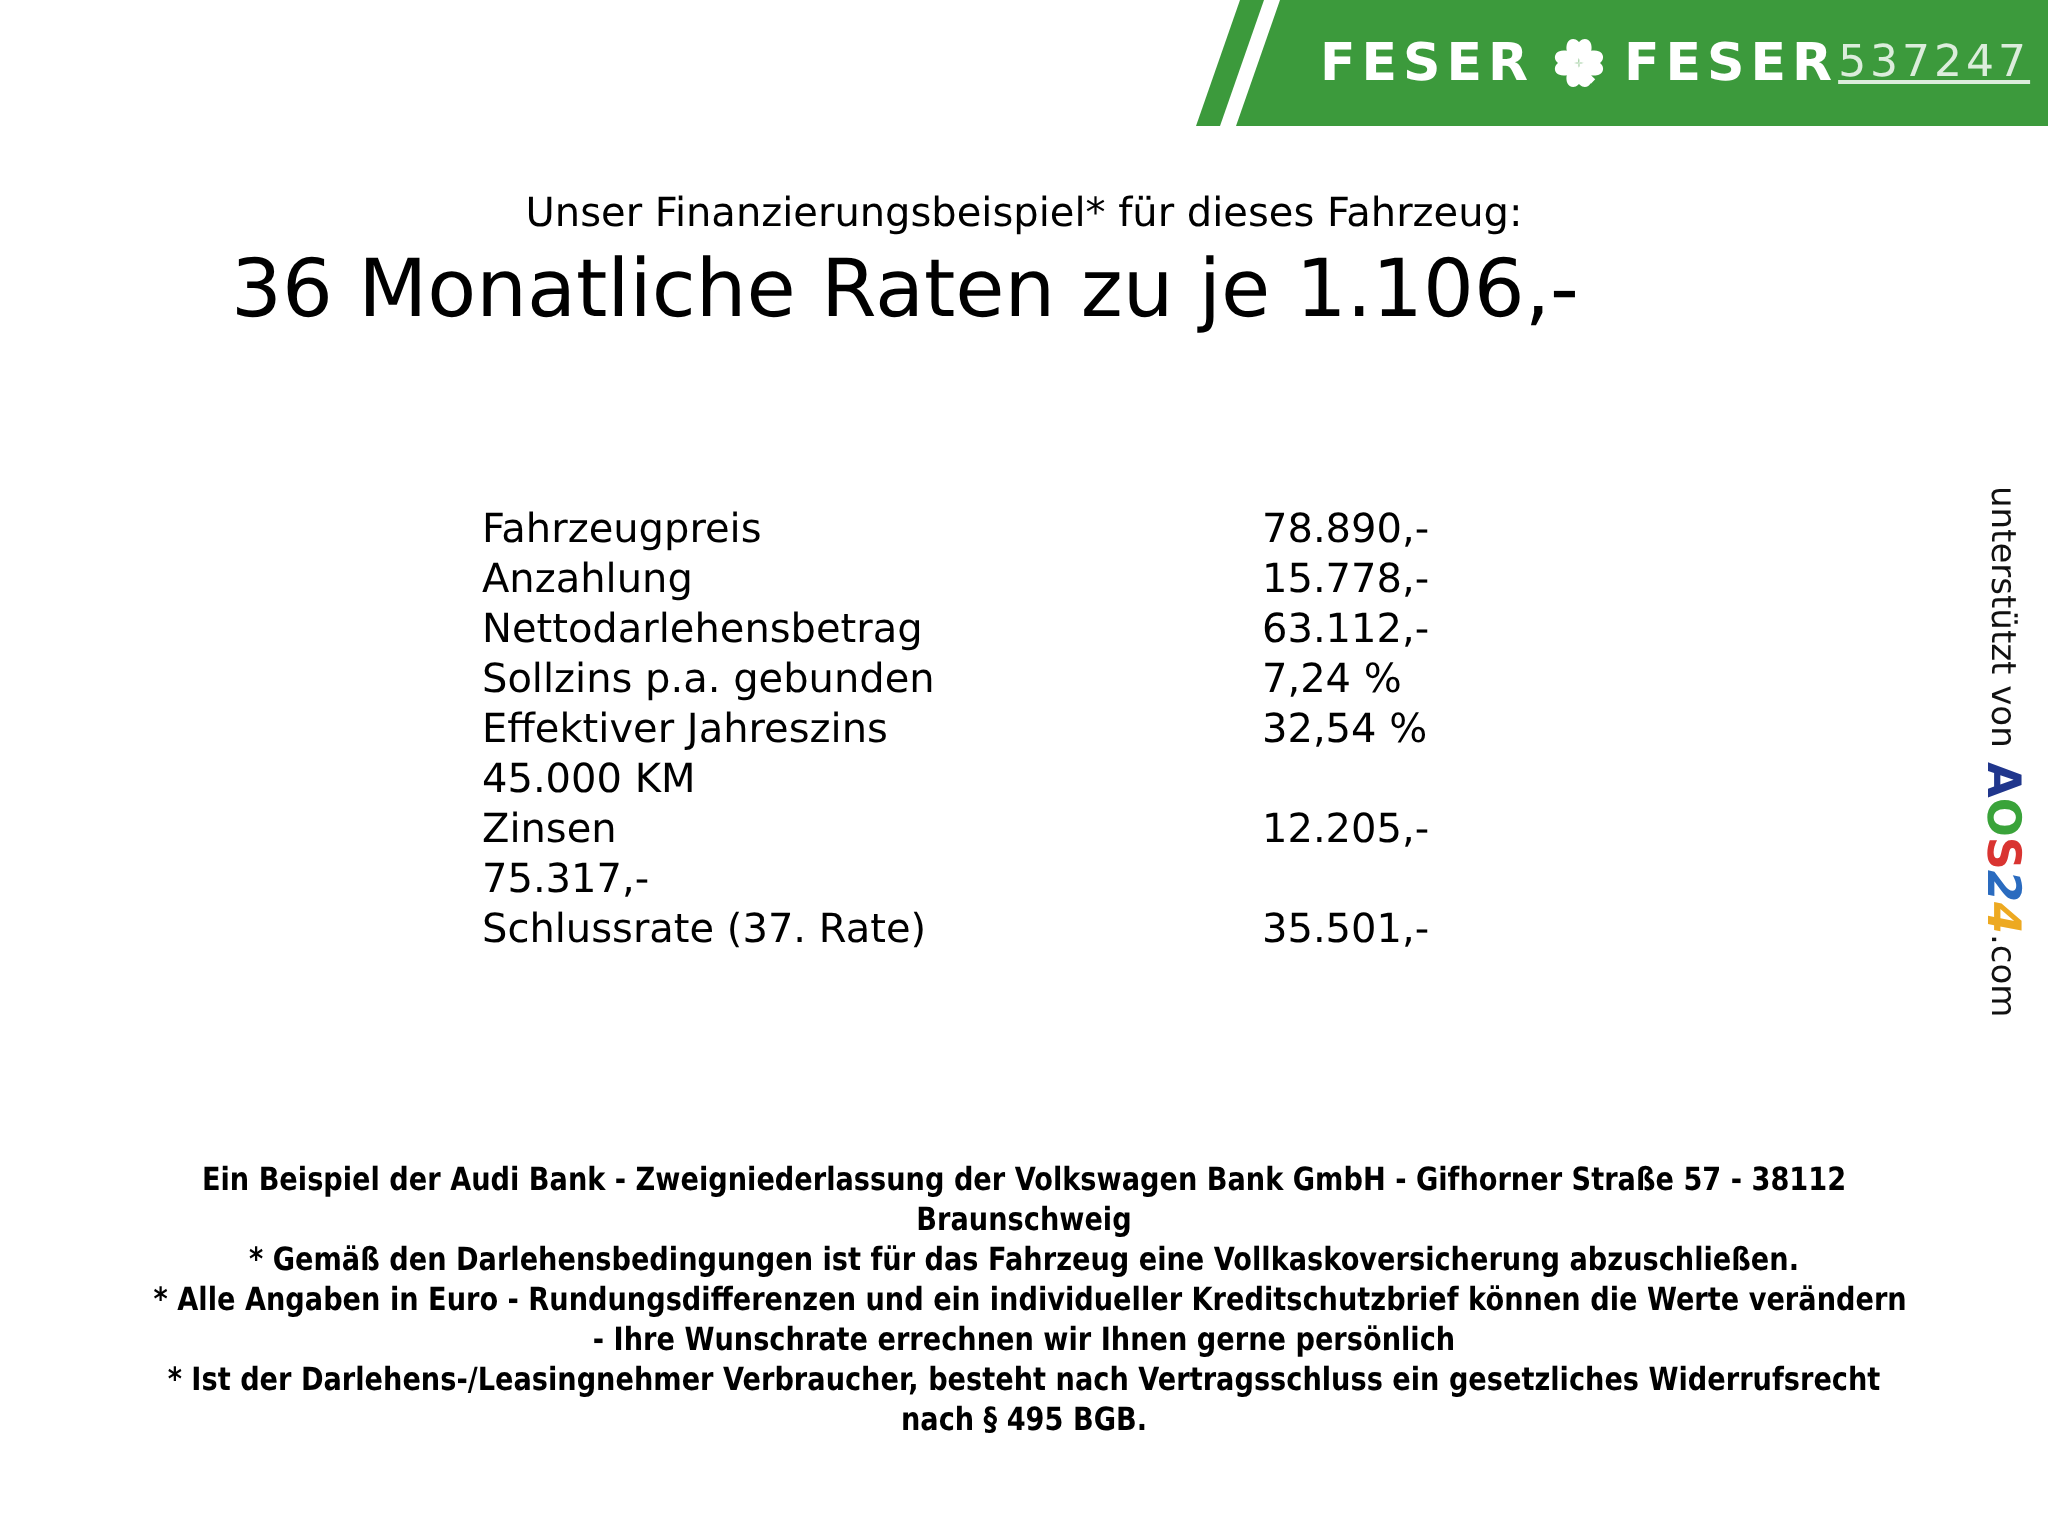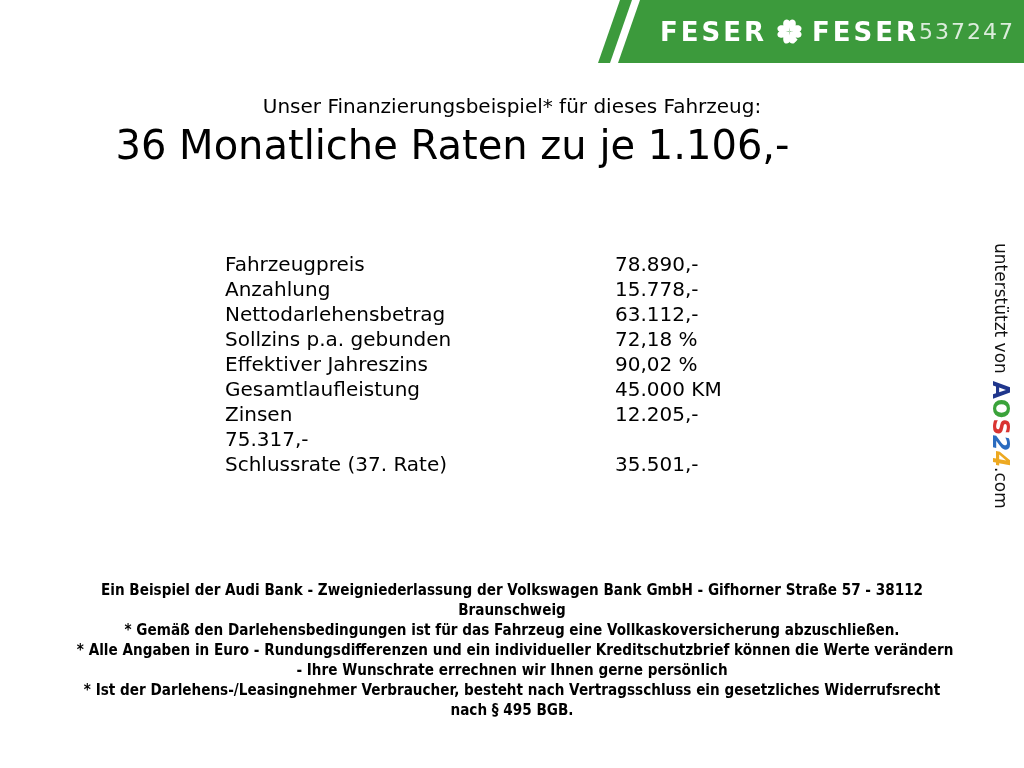--- a/index.html
+++ b/index.html
@@ -26,36 +26,36 @@
     display: flex; align-items: center; justify-content: space-between;
     padding: 0 26px 0 42px;
   }
   .brand-group { display: flex; align-items: center; gap: 9px; }
   .brand-word {
     color: #ffffff; font-weight: bold; font-size: 26px; letter-spacing: 3px;
     line-height: 1;
   }
   .clover { width: 27px; height: 27px; display: block; }
   .offer-number {
-    color: rgba(255,255,255,0.82); font-size: 22px; letter-spacing: 2px; line-height: 1;
+    color: rgba(255,255,255,0.82); font-size: 22px; letter-spacing: 2px; line-height: 1; text-decoration: underline;
   }
 
   
   .h1 {
     position: absolute; top: 88px; left: 0; width: 1024px;
     text-align: center; font-size: 20px; line-height: 36px; color: #000;
   }
   .h2 {
     position: absolute; top: 120px; left: 0; width: 905px;
     text-align: center; font-size: 40px; line-height: 50px; color: #000;
   }
 
   
   .finance-table { position: absolute; top: 252px; left: 225px; width: 560px; }
-  .f-row { display: flex; line-height: 25px; font-size: 20px; color: #000; }
+  .f-row { display: flex; line-height: 25px; font-size: 20px; color: #000; margin-left: 16px; }
   .f-label { width: 390px; }
   .f-value { flex: 1; }
 
   
   .side-rail {
     position: absolute; top: 243px; right: 10px; height: 300px;
     writing-mode: vertical-rl;
     font-size: 17px; color: #111; line-height: 27px;
     white-space: nowrap;
   }
@@ -108,28 +108,27 @@
     <div class="f-row">
       <div class="f-label">Anzahlung</div>
       <div class="f-value">15.778,-</div>
     </div>
     <div class="f-row">
       <div class="f-label">Nettodarlehensbetrag</div>
       <div class="f-value">63.112,-</div>
     </div>
     <div class="f-row">
       <div class="f-label">Sollzins p.a. gebunden</div>
-      <div class="f-value">72,18 %</div>
+      <div class="f-value">7,24 %</div>
     </div>
     <div class="f-row">
       <div class="f-label">Effektiver Jahreszins</div>
-      <div class="f-value">90,02 %</div>
+      <div class="f-value">32,54 %</div>
     </div>
     <div class="f-row">
-      <div class="f-label">Gesamtlaufleistung</div>
       <div class="f-value">45.000 KM</div>
     </div>
     <div class="f-row">
       <div class="f-label">Zinsen</div>
       <div class="f-value">12.205,-</div>
     </div>
     <div class="f-row">
       <div class="f-value">75.317,-</div>
     </div>
     <div class="f-row">

